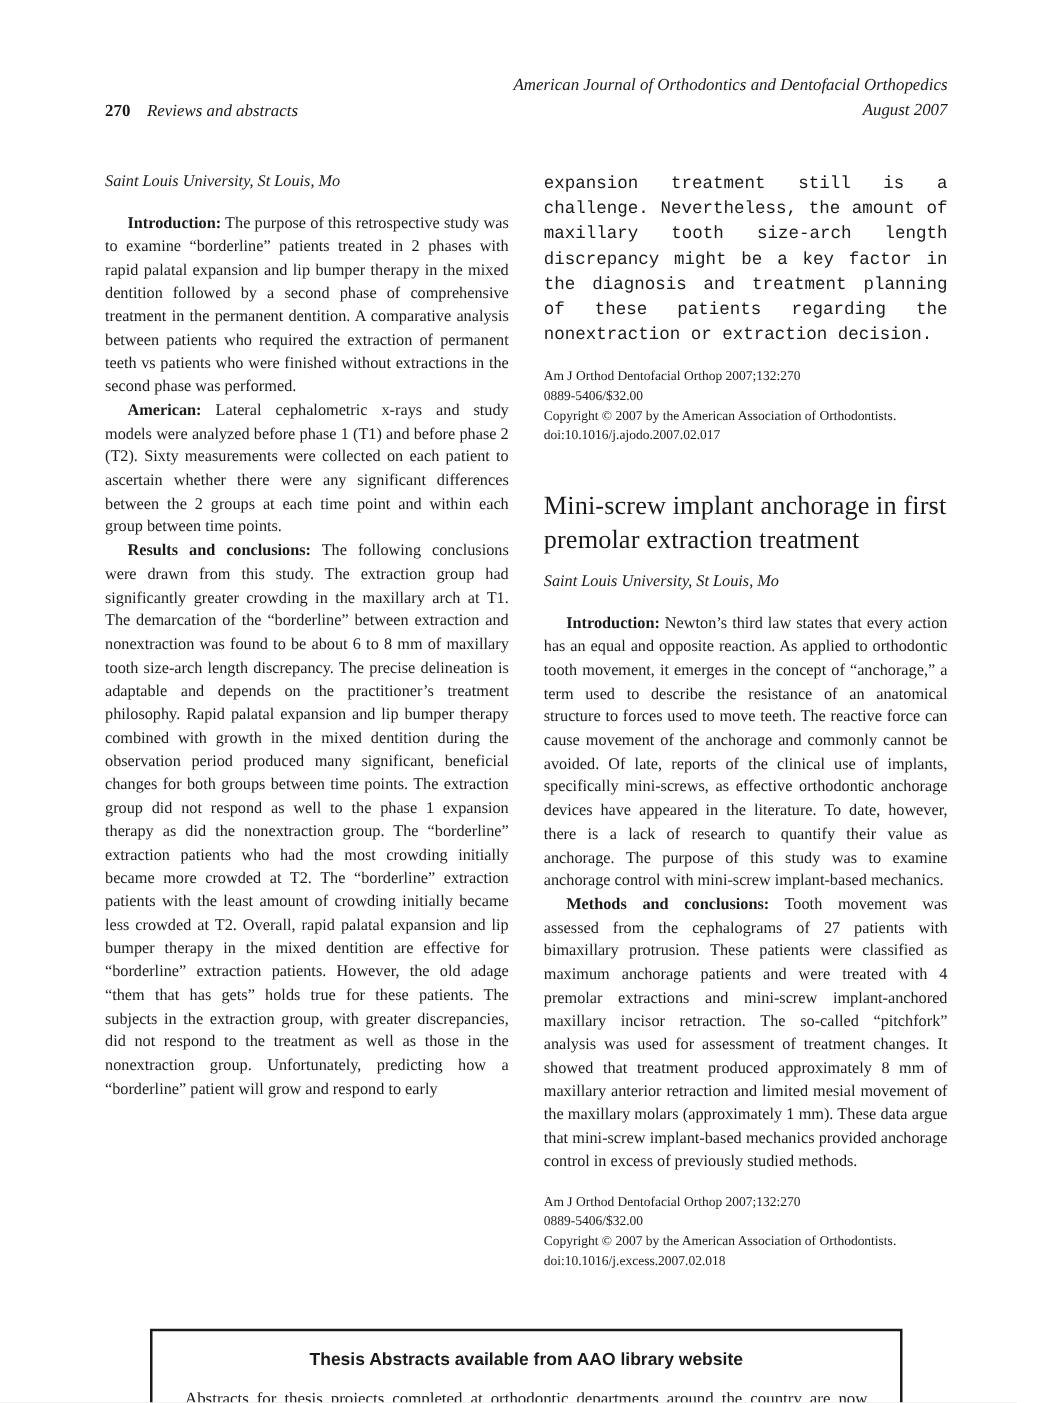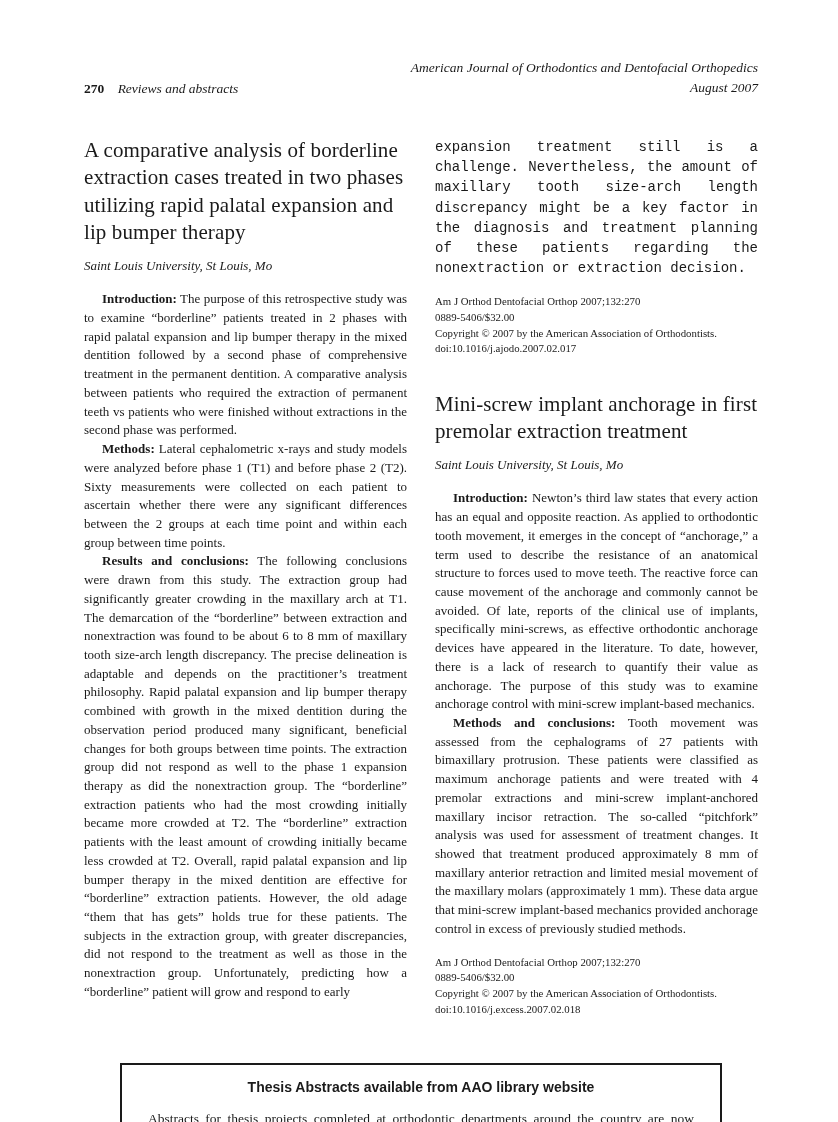--- a/index.html
+++ b/index.html
@@ -111,26 +111,25 @@
       </div>
       <div class="rh-right">
         <div>American Journal of Orthodontics and Dentofacial Orthopedics</div>
         <div>August 2007</div>
       </div>
     </div>
 
     <div class="columns">
 
       <div class="col">
-        <h1 class="article-title">A comparative analysis of borderline extraction cases treated in two phases utilizing rapid palatal expansion and lip bumper therapy</h1>
         <p class="affiliation">Saint Louis University, St Louis, Mo</p>
 
         <p class="body-par"><span class="lead">Introduction:</span><span> The purpose of this retrospective study was to examine “borderline” patients treated in 2 phases with rapid palatal expansion and lip bumper therapy in the mixed dentition followed by a second phase of comprehensive treatment in the permanent dentition. A comparative analysis between patients who required the extraction of permanent teeth vs patients who were finished without extractions in the second phase was performed.</span></p>
 
-        <p class="body-par"><span class="lead">Methods:</span><span> Lateral cephalometric x-rays and study models were analyzed before phase 1 (T1) and before phase 2 (T2). Sixty measurements were collected on each patient to ascertain whether there were any significant differences between the 2 groups at each time point and within each group between time points.</span></p>
+        <p class="body-par"><span class="lead">American:</span><span> Lateral cephalometric x-rays and study models were analyzed before phase 1 (T1) and before phase 2 (T2). Sixty measurements were collected on each patient to ascertain whether there were any significant differences between the 2 groups at each time point and within each group between time points.</span></p>
 
         <p class="body-par"><span class="lead">Results and conclusions:</span><span> The following conclusions were drawn from this study. The extraction group had significantly greater crowding in the maxillary arch at T1. The demarcation of the “borderline” between extraction and nonextraction was found to be about 6 to 8 mm of maxillary tooth size-arch length discrepancy. The precise delineation is adaptable and depends on the practitioner’s treatment philosophy. Rapid palatal expansion and lip bumper therapy combined with growth in the mixed dentition during the observation period produced many significant, beneficial changes for both groups between time points. The extraction group did not respond as well to the phase 1 expansion therapy as did the nonextraction group. The “borderline” extraction patients who had the most crowding initially became more crowded at T2. The “borderline” extraction patients with the least amount of crowding initially became less crowded at T2. Overall, rapid palatal expansion and lip bumper therapy in the mixed dentition are effective for “borderline” extraction patients. However, the old adage “them that has gets” holds true for these patients. The subjects in the extraction group, with greater discrepancies, did not respond to the treatment as well as those in the nonextraction group. Unfortunately, predicting how a “borderline” patient will grow and respond to early</span></p>
       </div>
 
       <div class="col">
         <p class="cont-par">expansion treatment still is a challenge. Nevertheless, the amount of maxillary tooth size-arch length discrepancy might be a key factor in the diagnosis and treatment planning of these patients regarding the nonextraction or extraction decision.</p>
 
         <div class="citation">
           <div>Am J Orthod Dentofacial Orthop 2007;132:270</div>
           <div>0889-5406/$32.00</div>

